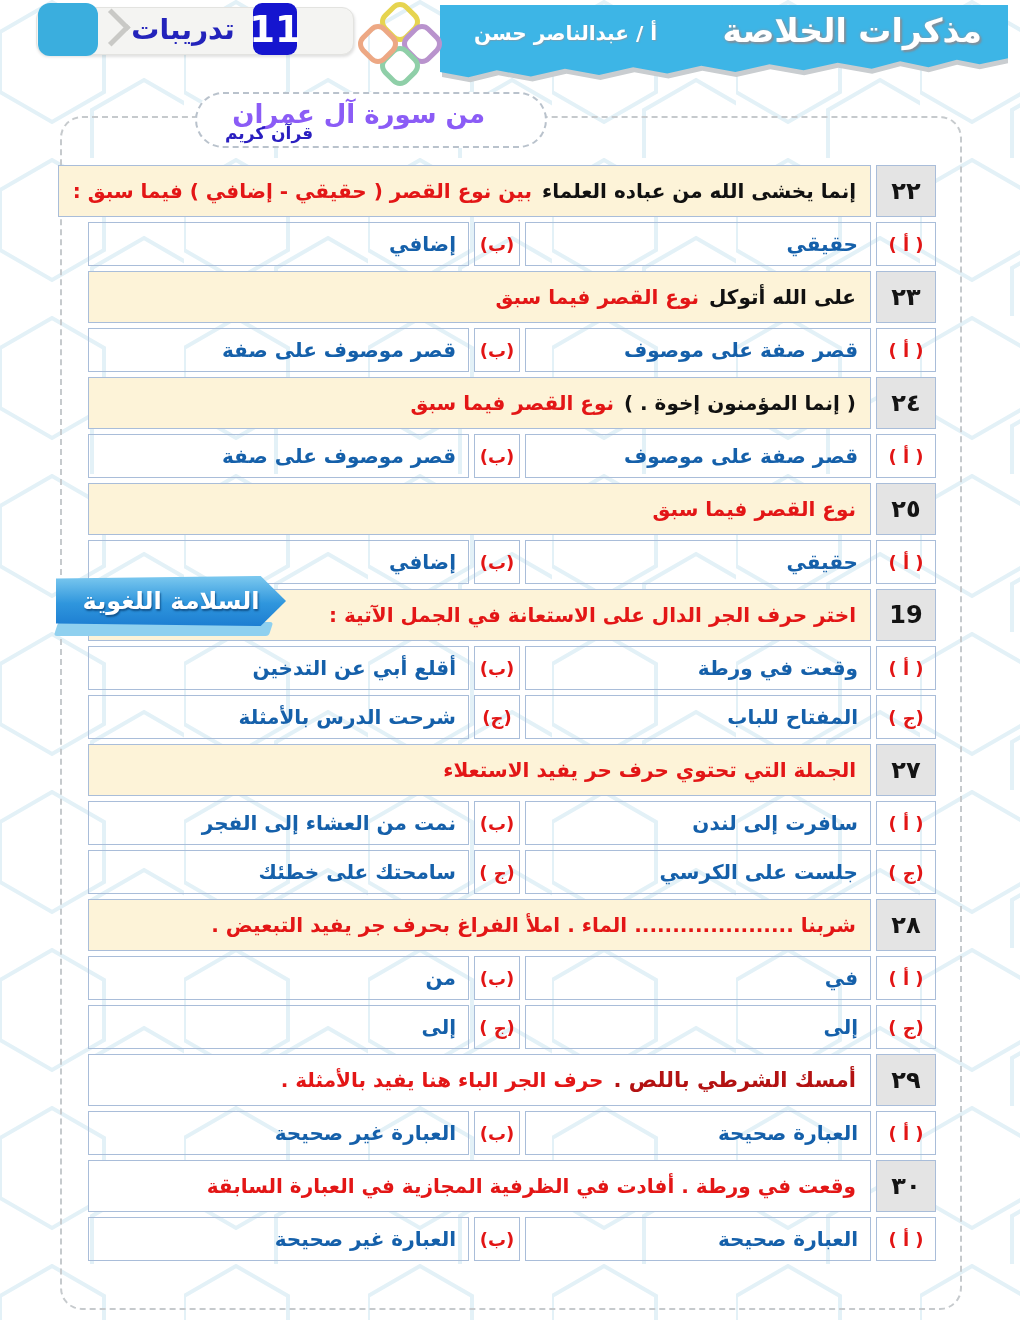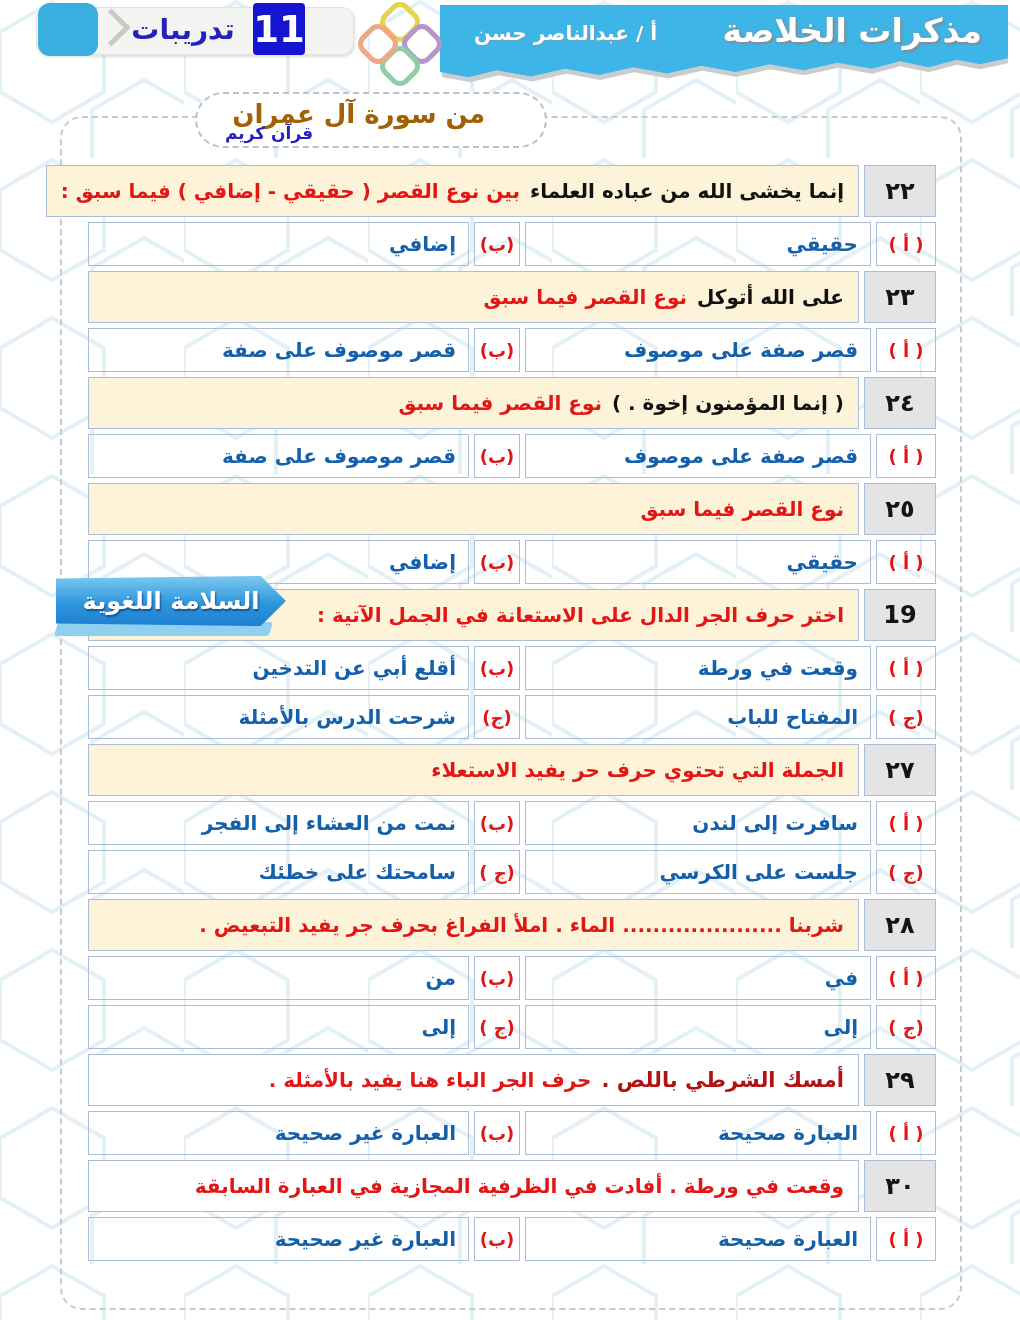--- a/index.html
+++ b/index.html
@@ -15,40 +15,40 @@
     display:flex;flex-direction:row;align-items:flex-start;justify-content:space-between;padding:6px 26px 0 34px;box-sizing:border-box;}
   .booklet-title{color:#fff;font-size:33px;font-weight:bold;letter-spacing:1px;
     text-shadow:0 0 3px #8899a6,2px 2px 2px #7d8d99;}
   .teacher-name{color:#fff;font-size:20px;font-weight:bold;margin-top:10px;text-shadow:1px 1px 1px #6fa0b8;}
 
   .tab-pill{position:absolute;left:36px;top:7px;width:316px;height:46px;background:#f4f4f2;border:1px solid #e3e3e0;
     border-radius:12px;box-shadow:1px 2px 3px rgba(0,0,0,.12);z-index:2;}
   .bookmark{position:absolute;left:38px;top:3px;width:60px;height:53px;background:#3aaede;border-radius:12px;z-index:3;}
   .bookmark-point{position:absolute;left:98px;top:14px;width:22px;height:22px;border-top:5px solid #c9c9c6;border-right:5px solid #c9c9c6;transform:rotate(45deg);z-index:3;}
   .tab-label{position:absolute;left:118px;top:13px;width:130px;text-align:center;color:#2323bb;font-size:28px;font-weight:bold;z-index:4;}
-  .lesson-badge{position:absolute;left:253px;top:3px;width:52px;height:52px;background:#1515cf;border-radius:4px;
+  .lesson-badge{position:absolute;left:253px;top:3px;width:44px;height:52px;background:#1515cf;border-radius:9px;
     color:#fff;font-size:37px;font-weight:bold;display:flex;align-items:center;justify-content:center;z-index:5;}
   .brand-logo{position:absolute;left:346px;top:0px;z-index:2;}
 
   
   .callout{position:absolute;left:195px;top:92px;width:352px;height:56px;background:#fff;border:2px dashed #b9c2cc;
     border-radius:30px;z-index:4;box-sizing:border-box;}
-  .callout-title{position:absolute;right:60px;top:5px;color:#a16207;font-size:26px;font-weight:bold;}
+  .callout-title{position:absolute;right:60px;top:5px;color:#8b5cf6;font-size:26px;font-weight:bold;}
   .callout-sub{position:absolute;left:28px;bottom:3px;color:#2a1fc0;font-size:17px;font-weight:bold;}
 
   
   .frame{position:absolute;left:60px;top:116px;width:898px;height:1190px;border:2px dashed #c6cacd;border-radius:22px;z-index:1;}
 
   
   .qtable{position:absolute;left:88px;top:165px;width:848px;display:flex;flex-direction:column;gap:5px;z-index:2;direction:rtl;}
   .row{display:flex;flex-direction:row;gap:5px;}
   .qrow{height:52px;}
   .orow{height:44px;}
   .cell{border:1px solid #a9bdd9;box-sizing:border-box;}
-  .num-cell{width:72px;background:#e4e4e4;display:flex;align-items:center;justify-content:center;
+  .num-cell{width:60px;background:#e4e4e4;display:flex;align-items:center;justify-content:center;
     font-size:24px;font-weight:bold;color:#141414;flex:none;text-align:right;}
   .q-cell{flex:1;background:#fdf3d8;display:flex;align-items:center;padding:0 14px;gap:10px;}
   .q-cell.white{background:#ffffff;}
   .lbl-cell{width:60px;flex:none;display:flex;align-items:center;justify-content:center;
     color:#e21515;font-size:18px;font-weight:bold;background:transparent;}
   .lbl-b{width:46px;}
   .opt-cell{flex:1;display:flex;align-items:center;padding:0 12px;color:#1560aa;font-size:20px;font-weight:bold;background:transparent;}
   .opt-left{flex:none;width:381px;}
   .q-lead{color:#111111;font-size:20px;font-weight:bold;white-space:nowrap;}
   .q-lead.lead-dark{color:#b31212;font-size:21px;}

